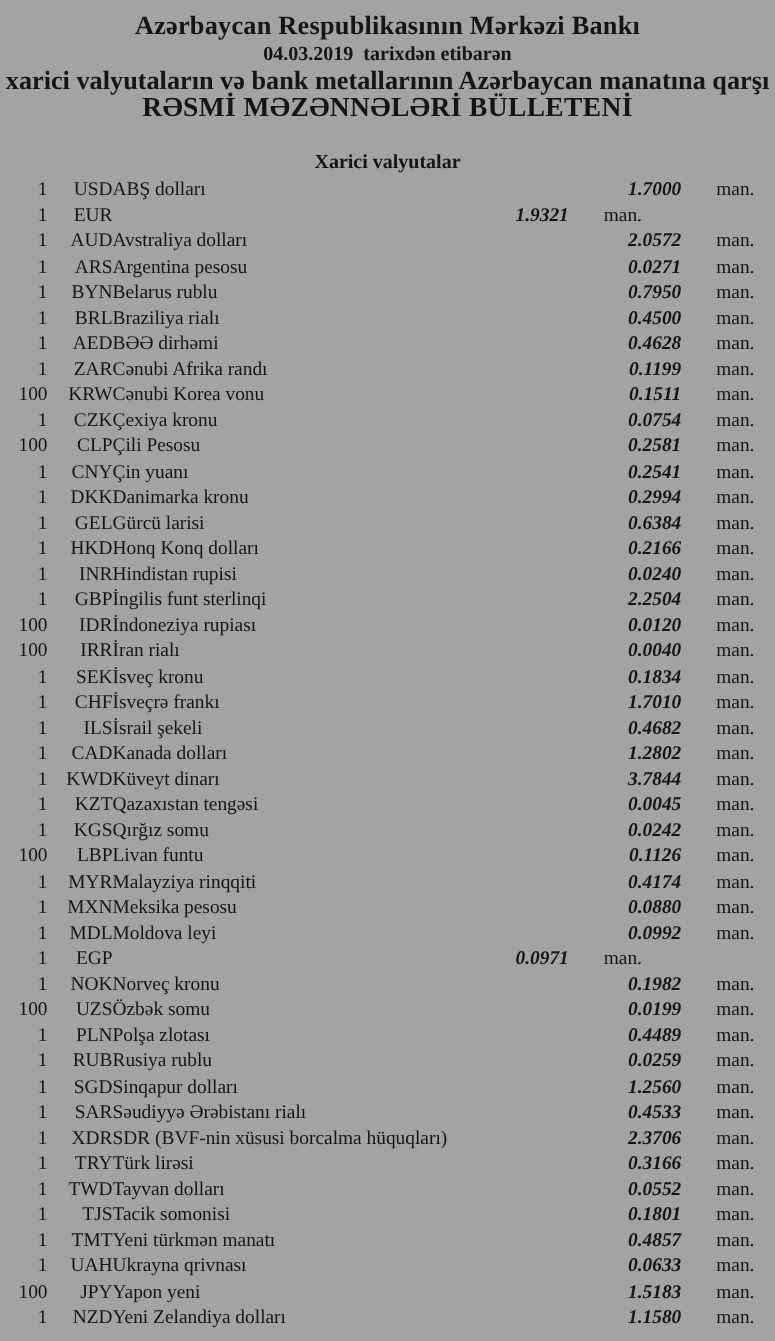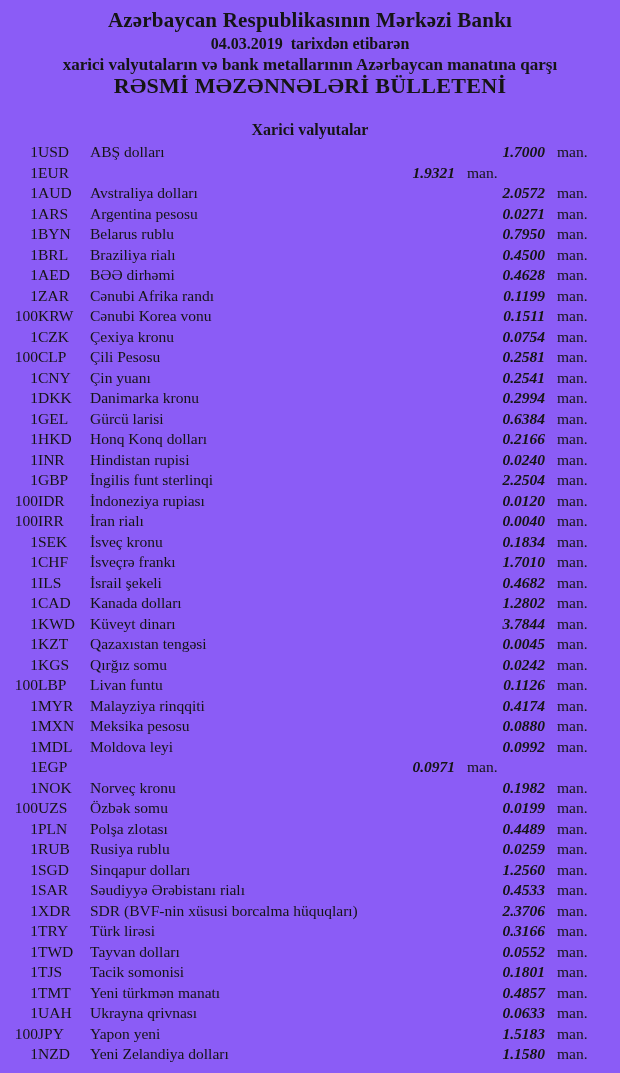--- a/index.html
+++ b/index.html
@@ -1,41 +1,41 @@
 <!DOCTYPE html>
 <html><head>
 <meta charset="utf-8">
 <style>
   html, body { margin: 0; padding: 0; background: #ffffff; }
   .page {
     position: relative;
     width: 620px;
     height: 1073px;
-    background: #8b5cf6;
+    background: #a3a3a3;
     color: #151515;
     font-family: "Liberation Serif", "DejaVu Serif", serif;
     overflow: hidden;
     -webkit-font-smoothing: antialiased;
   }
   .hdr { text-align: center; }
   .hdr-title {
     padding-top: 7px;
     font-size: 21px;
     font-weight: bold;
     line-height: 26px;
     letter-spacing: 0.2px;
   }
   .hdr-date {
     font-size: 16px;
     font-weight: bold;
     line-height: 21px;
     white-space: pre;
   }
   .hdr-sub {
-    font-size: 17px;
+    font-size: 21px;
     font-weight: bold;
     line-height: 21px;
   }
   .hdr-bulletin {
     font-size: 22px;
     font-weight: bold;
     line-height: 22px;
     letter-spacing: 0.3px;
   }
   .section-title {
@@ -50,24 +50,24 @@
     padding-right: 23px;
   }
   .rate-row {
     display: grid;
     grid-template-columns: 38px 52px 1fr 90px 52px;
     line-height: 20.5px;
     font-size: 15.5px;
     white-space: nowrap;
   }
   .qty  { text-align: right; }
-  .code { text-align: left; }
+  .code { text-align: right; }
   .name { text-align: left; overflow: hidden; }
   .rate { text-align: right; font-weight: bold; font-style: italic; }
-  .unit { padding-left: 12px; }
+  .unit { padding-left: 28px; }
 </style>
 </head>
 <body>
 
 <div class="page">
   <div class="hdr">
     <div class="hdr-title">Azərbaycan Respublikasının Mərkəzi Bankı</div>
     <div class="hdr-date">04.03.2019  tarixdən etibarən</div>
     <div class="hdr-sub">xarici valyutaların və bank metallarının Azərbaycan manatına qarşı</div>
     <div class="hdr-bulletin">RƏSMİ MƏZƏNNƏLƏRİ BÜLLETENİ</div>

